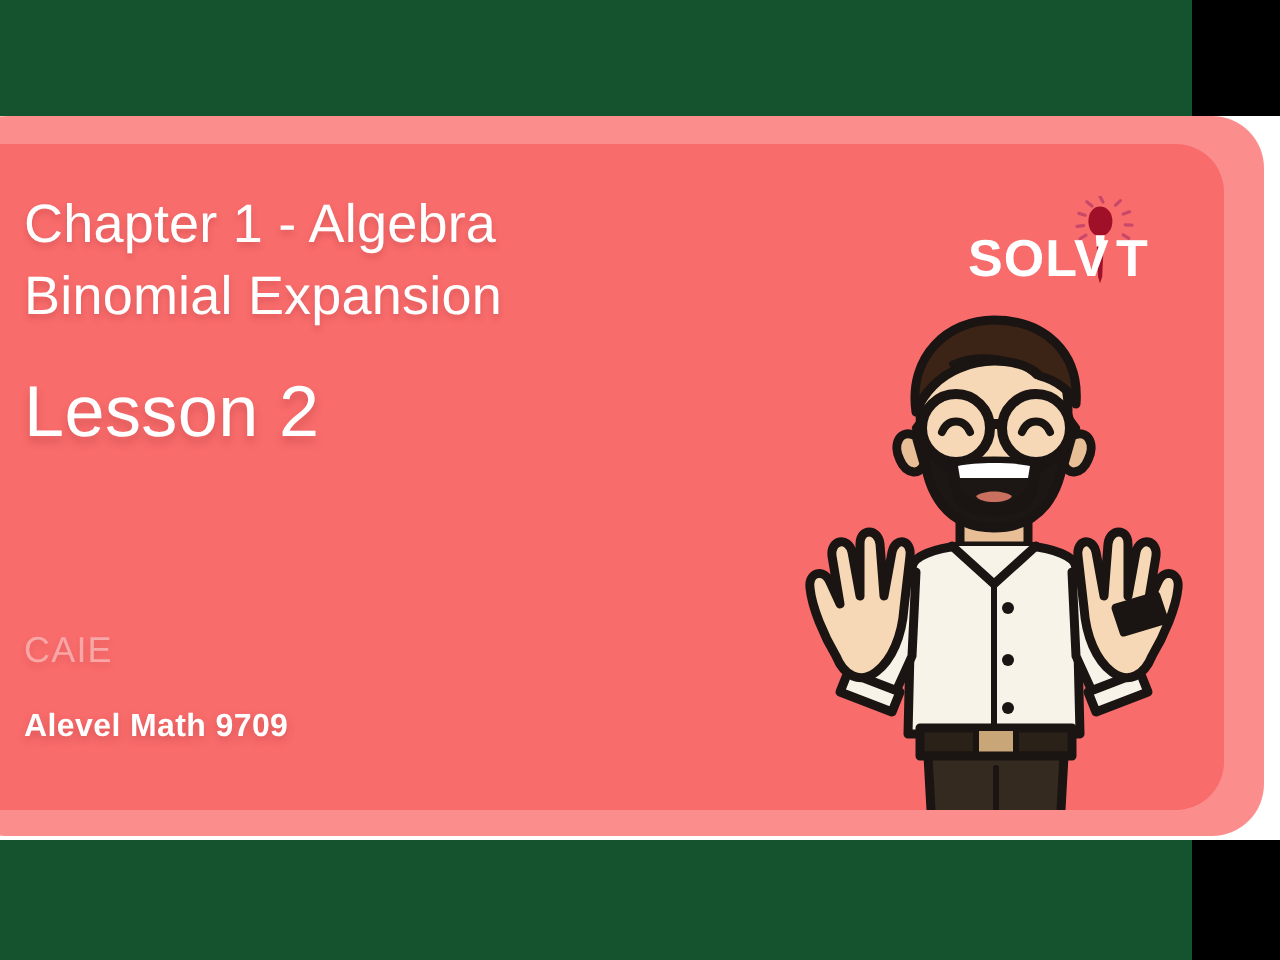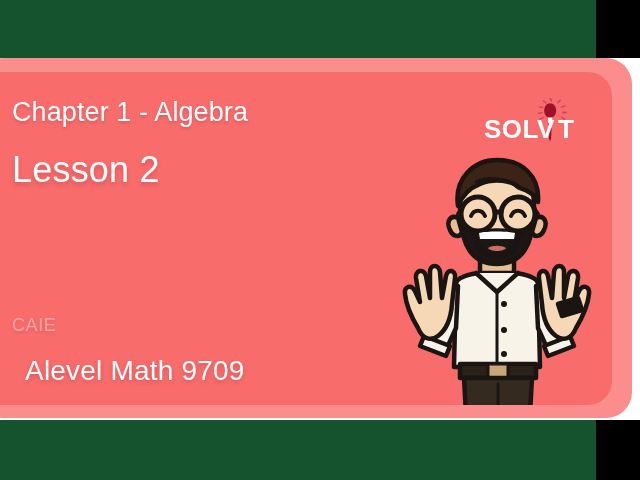--- a/index.html
+++ b/index.html
@@ -67,23 +67,23 @@
     position:absolute;
     left:42px; top:243px;
     font-size:18px;
     font-weight:normal;
     letter-spacing:0.6px;
     color:#F9A6A6;
     text-shadow:0 2px 3px rgba(150,40,40,0.18);
   }
   .subject-label{
     position:absolute;
-    left:55px; top:283px;
-    font-size:28px;
-    font-weight:normal;
+    left:42px; top:283px;
+    font-size:16px;
+    font-weight:bold;
     letter-spacing:0.2px;
     color:#ffffff;
     text-shadow:0 2px 4px rgba(150,40,40,0.30);
   }
   
   .logo{
     position:absolute;
     right:24px; top:26px;
     width:104px; height:46px;
   }
@@ -100,20 +100,21 @@
 <div id="slide">
 
   <div class="white-sliver"></div>
 
   <div class="card-outer"></div>
 
   <div class="card-inner">
 
     <div class="text-block">
       <div class="chapter-line">Chapter 1 - Algebra</div>
+      <div class="chapter-line">Binomial Expansion</div>
       <div class="lesson-title">Lesson 2</div>
     </div>
 
     <div class="board-label">CAIE</div>
     <div class="subject-label">Alevel Math 9709</div>
 
     <div class="logo">
       <svg viewBox="0 0 104 46" width="104" height="46">
 
         <g stroke="#C9486A" stroke-width="1.6" stroke-linecap="round">

